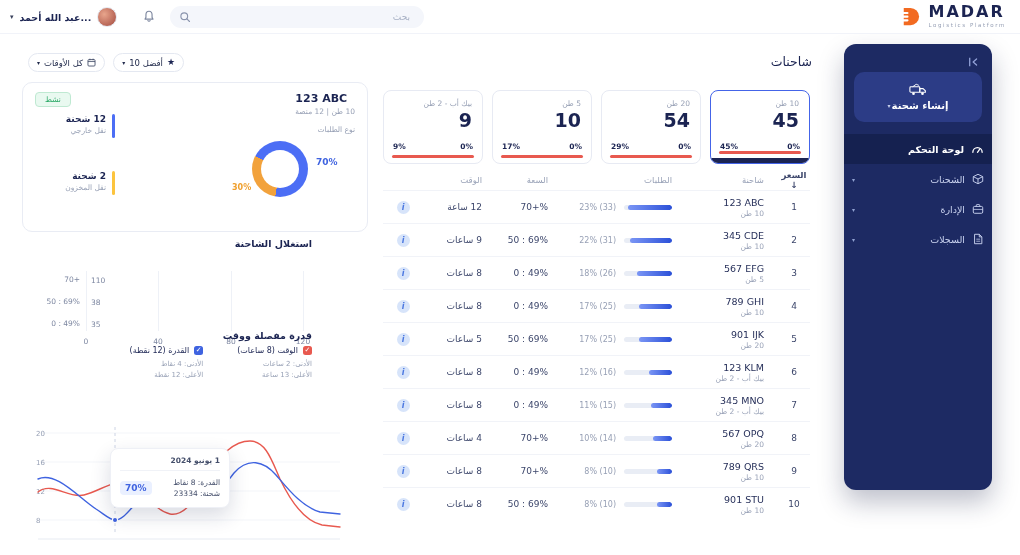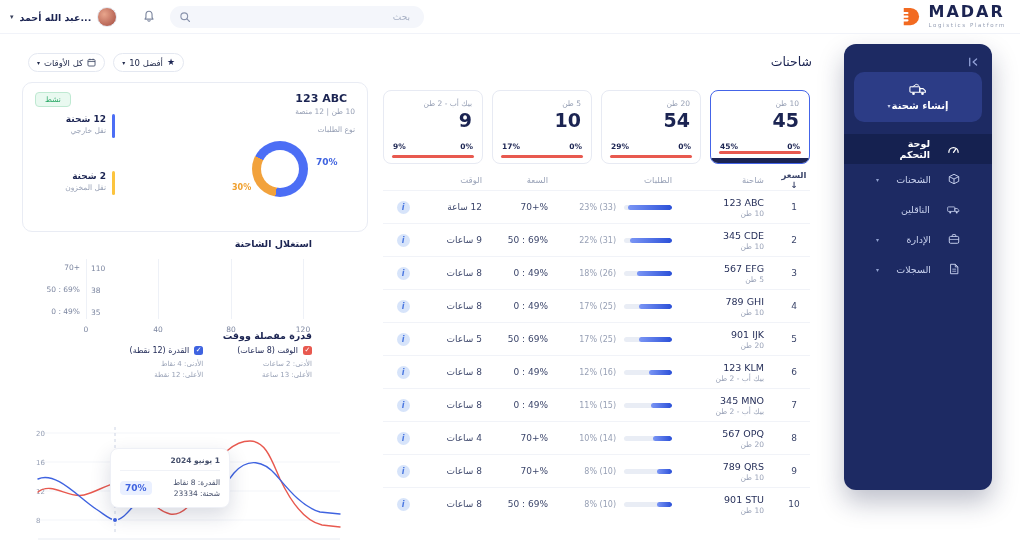--- a/index.html
+++ b/index.html
@@ -23,21 +23,21 @@
   .brand-tag{font-size:5.5px;color:#97a0b5;letter-spacing:1.6px;margin-top:2px}
 
   
   .sidebar{position:absolute;top:44px;right:28px;width:148px;height:446px;background:#1d2a63;border-radius:12px;box-shadow:0 12px 26px rgba(20,30,70,.28);z-index:5}
   .collapse{position:absolute;top:9px;right:12px;cursor:pointer}
   .create-btn{margin:28px 10px 0;height:50px;border-radius:10px;background:#2c3c86;display:flex;flex-direction:column;align-items:center;justify-content:center;gap:4px;cursor:pointer}
   .create-row{display:flex;align-items:center;gap:1px}
   .create-row .lbl{font-size:10px;font-weight:700;color:#fff}
   .create-row .chev{font-size:6px;color:#c6cfeb}
   .menu{margin-top:12px}
-  .mi{height:30px;padding:0 32px;display:flex;align-items:center;gap:17px;font-size:9.5px;color:#c9d2ef;cursor:pointer}
+  .mi{height:30px;padding:0 8px;display:flex;align-items:center;gap:7px;font-size:9.5px;color:#c9d2ef;cursor:pointer}
   .mi svg{flex:none}
   .mi.active{background:#152150;color:#fff;font-weight:700}
   .mi .chev{margin-inline-start:auto;font-size:6px;color:#8fa0d0}
 
   
   .page-title{position:absolute;top:54px;right:208px;font-size:12.5px;font-weight:400;color:#1b2452}
   .filters{position:absolute;top:53px;left:28px;display:flex;gap:8px}
   .pill{height:19px;display:flex;align-items:center;gap:4px;padding:0 8px;border:1px solid #e4e8f1;border-radius:10px;font-size:8.5px;color:#232c4d;background:#fff;cursor:pointer;white-space:nowrap}
   .pill .chev{font-size:6px;color:#232c4d}
   .pill .star{font-size:9px;line-height:1;color:#1b2452}
@@ -86,21 +86,21 @@
   .legend{position:absolute;left:12px;top:31px;width:80px}
   .leg-item{display:flex;gap:6px;margin-bottom:33px}
   .leg-bar{width:3px;height:24px;border-radius:2px;flex:none}
   .leg-count{font-size:9px;font-weight:700;color:#1b2452}
   .leg-label{font-size:7.5px;color:#97a0b5;margin-top:2px;white-space:nowrap}
 
   
   .sec-title{position:absolute;left:22px;width:290px;text-align:right;font-size:9.5px;font-weight:700;color:#1b2452}
 
   
-  .hchart{position:absolute;left:22px;top:259px;width:300px;height:78px;direction:ltr;font-size:7.5px;color:#7c86a0}
+  .hchart{position:absolute;left:22px;top:271px;width:300px;height:78px;direction:ltr;font-size:7.5px;color:#7c86a0}
   .hgrid{position:absolute;left:64px;top:0;width:218px;height:60px;border-left:1px solid #eef1f7;background:repeating-linear-gradient(90deg,transparent 0 71.3px,#eef1f7 71.3px 72.3px)}
   .hlabel{position:absolute;left:0;width:58px;text-align:right;white-space:nowrap}
   .hrow{position:absolute;left:64px;display:flex;align-items:center;gap:5px;height:10px}
   .hbar{height:10px;border-radius:2px}
   .hticks{position:absolute;top:66px;left:64px;width:218px;height:10px}
   .hticks span{position:absolute;transform:translateX(-50%)}
 
   
   .cbrow{position:absolute;left:22px;top:346px;width:290px;display:flex;gap:34px}
   .cbhead{display:flex;align-items:center;gap:5px}
@@ -184,29 +184,20 @@
           </svg>
         <span>لوحة التحكم</span>
       </div>
       <div class="mi">
         <svg width="12" height="12" viewBox="0 0 14 14">
             <path d="M7 1.5 L12.5 4.25 V9.75 L7 12.5 L1.5 9.75 V4.25 Z" fill="none" stroke="currentColor" stroke-width="1.1"></path>
             <path d="M1.5 4.25 L7 7 L12.5 4.25 M7 7 V12.5" stroke="currentColor" fill="none" stroke-width="1.1"></path>
           </svg>
         <span>الشحنات</span>
         <span class="chev">▾</span>
-      </div>
-      <div class="mi">
-        <svg width="13" height="11" viewBox="0 0 20 14">
-            <rect x="1" y="3" width="11" height="7" rx="1" fill="none" stroke="currentColor" stroke-width="1.2"></rect>
-            <path d="M12 5.5 h3.6 l2.6 2.4 V10 H12 Z" fill="none" stroke="currentColor" stroke-width="1.2"></path>
-            <circle cx="5" cy="11.6" r="1.5" fill="currentColor"></circle>
-            <circle cx="15" cy="11.6" r="1.5" fill="currentColor"></circle>
-          </svg>
-        <span>الناقلين</span>
       </div>
       <div class="mi">
         <svg width="12" height="12" viewBox="0 0 14 14">
             <rect x="1.5" y="4" width="11" height="8" rx="1.5" fill="none" stroke="currentColor" stroke-width="1.1"></rect>
             <path d="M5 4 V2.8 A1 1 0 0 1 6 1.8 H8 A1 1 0 0 1 9 2.8 V4" fill="none" stroke="currentColor" stroke-width="1.1"></path>
             <line x1="1.5" y1="7.5" x2="12.5" y2="7.5" stroke="currentColor" stroke-width="0.9"></line>
           </svg>
         <span>الإدارة</span>
         <span class="chev">▾</span>
       </div>

